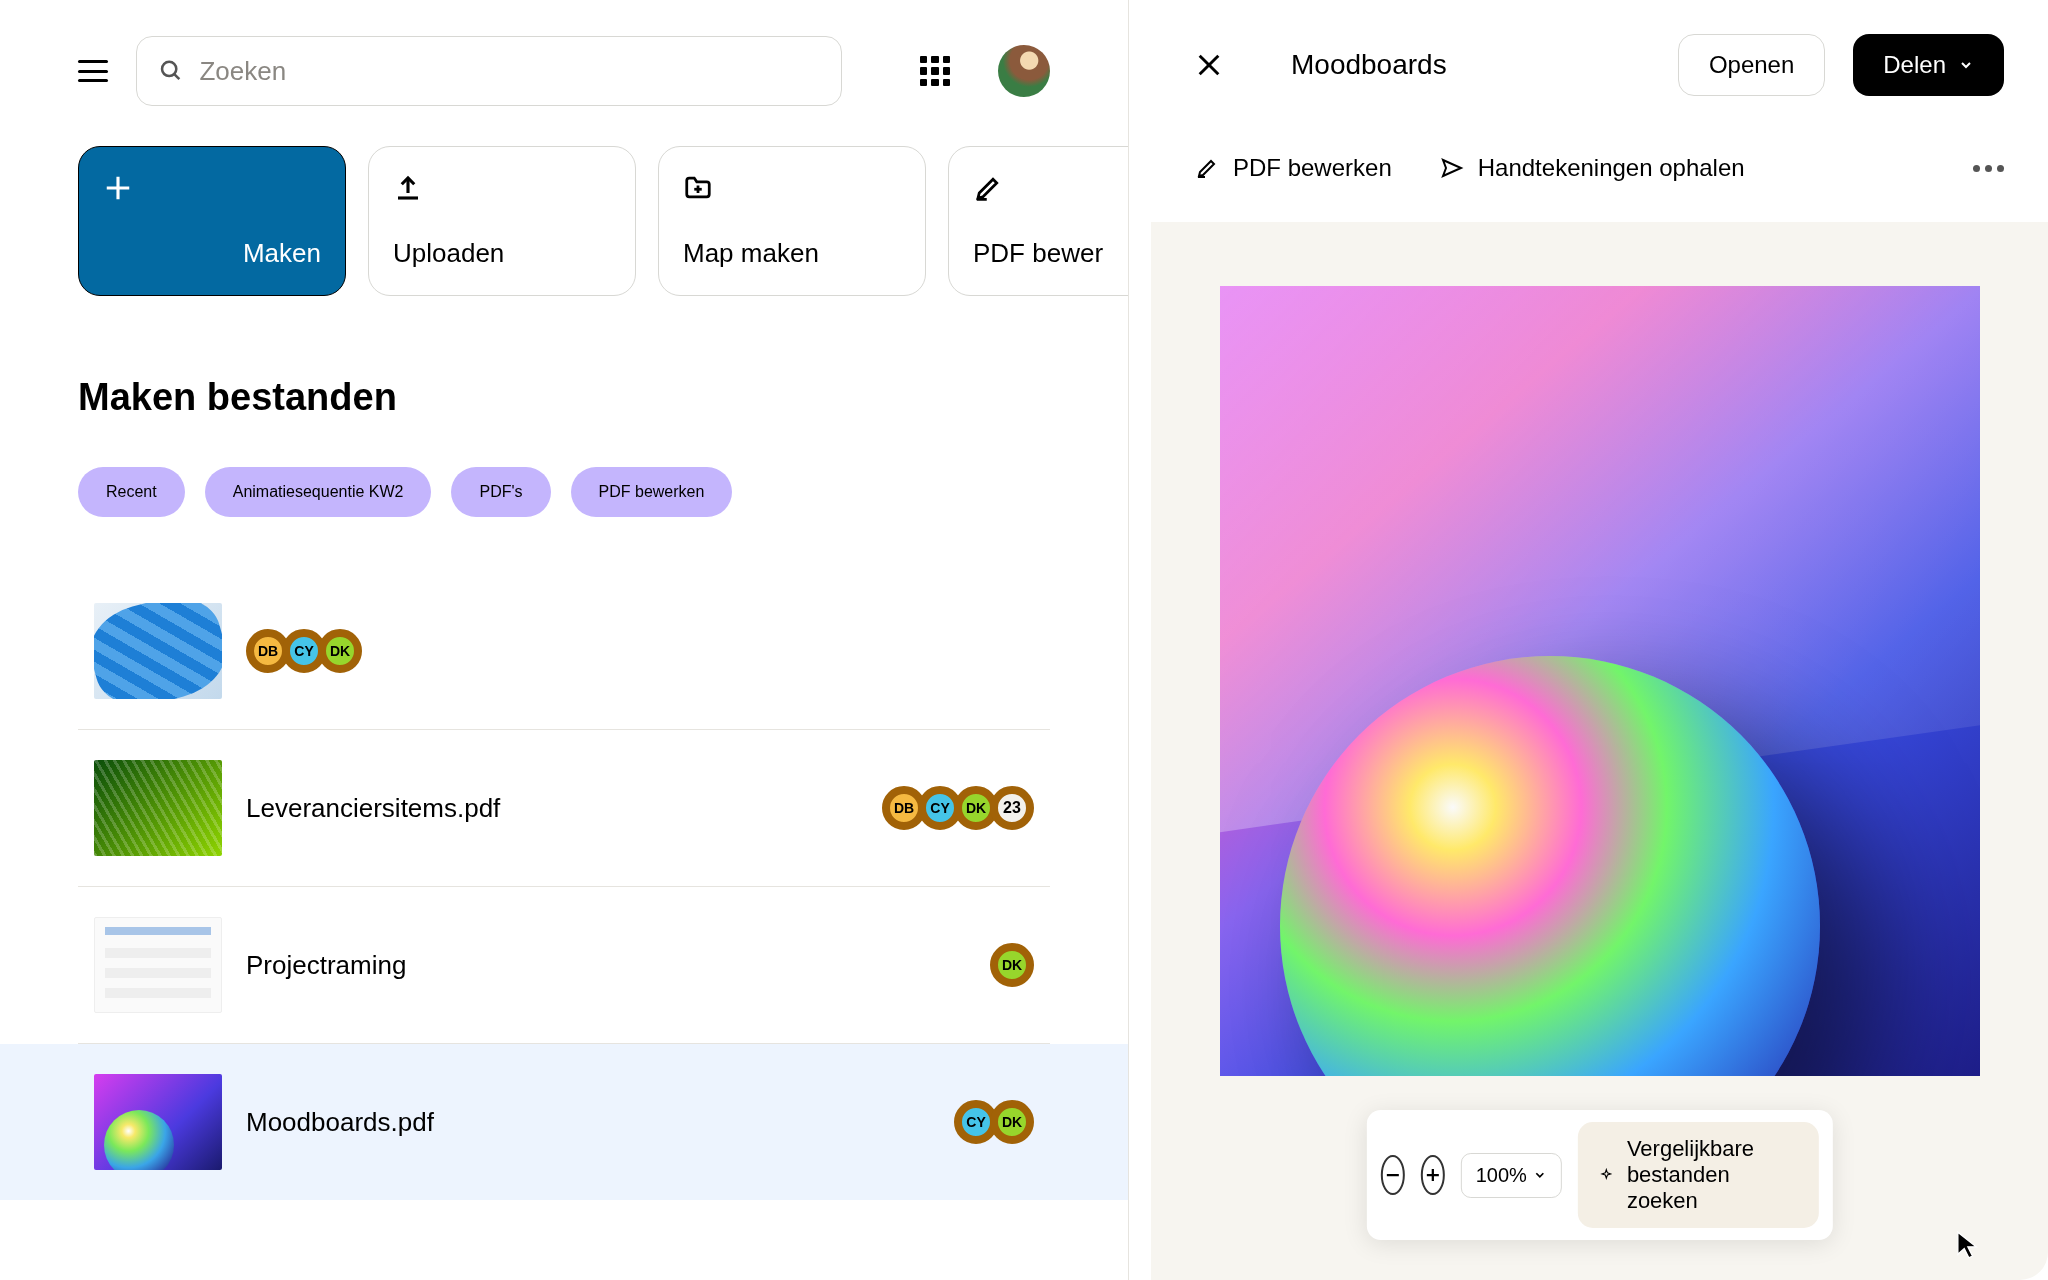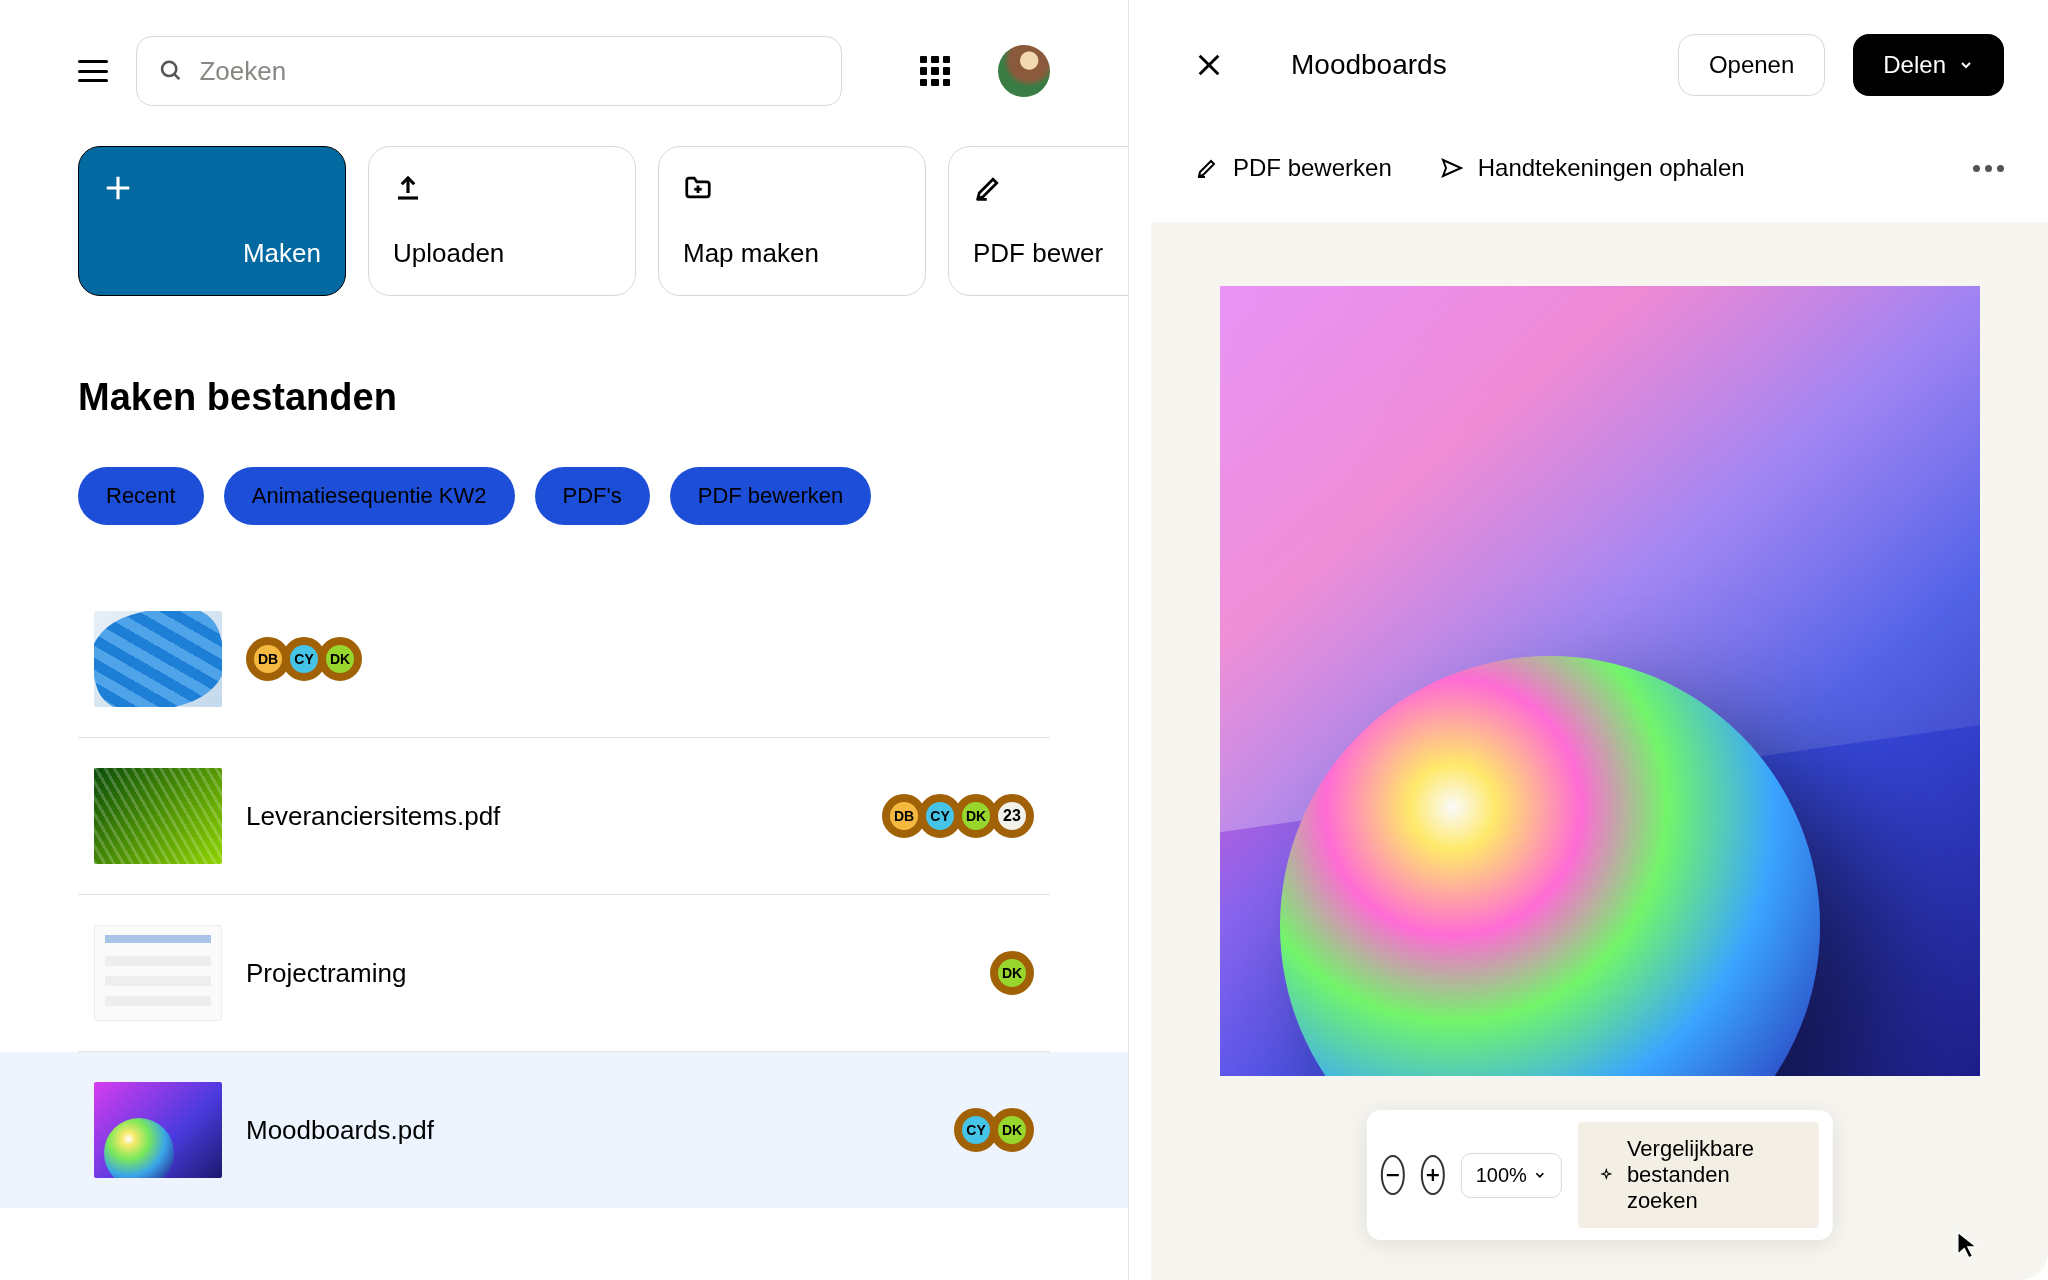--- a/index.html
+++ b/index.html
@@ -93,24 +93,24 @@
     font-size: 38px;
     font-weight: 600;
     margin-bottom: 48px;
   }
   .chips {
     display: flex;
     gap: 20px;
     margin-bottom: 56px;
   }
   .chip {
-    background: #1d4ed8;
+    background: #c4b5fd;
     border-radius: 999px;
     padding: 16px 28px;
-    font-size: 22px;
+    font-size: 16px;
     cursor: pointer;
   }
   .file-list { display:flex; flex-direction:column; }
   .file-row {
     display: flex;
     align-items: center;
     padding: 30px 16px;
     border-bottom: 1px solid #e6e4df;
     gap: 24px;
     cursor: pointer;
@@ -223,21 +223,21 @@
     display:flex; align-items:center; justify-content:center;
     cursor:pointer; font-size:22px; font-weight:700;
   }
   .zoom-pct {
     border:1.5px solid #d8d8d4; border-radius:10px;
     padding: 10px 14px; font-size:20px; font-weight:500;
     display:flex; align-items:center; gap:6px; cursor:pointer;
   }
   .similar-btn {
     background:#f4efe5;
-    border-radius:4px;
+    border-radius:15px;
     padding: 14px 22px;
     display:flex; align-items:center; gap:14px;
     font-size:22px; font-weight:500;
     cursor:pointer;
   }
   .cursor-arrow {
     position:absolute;
     bottom: 20px; right: 70px;
     width: 22px; height: 30px;
   }

